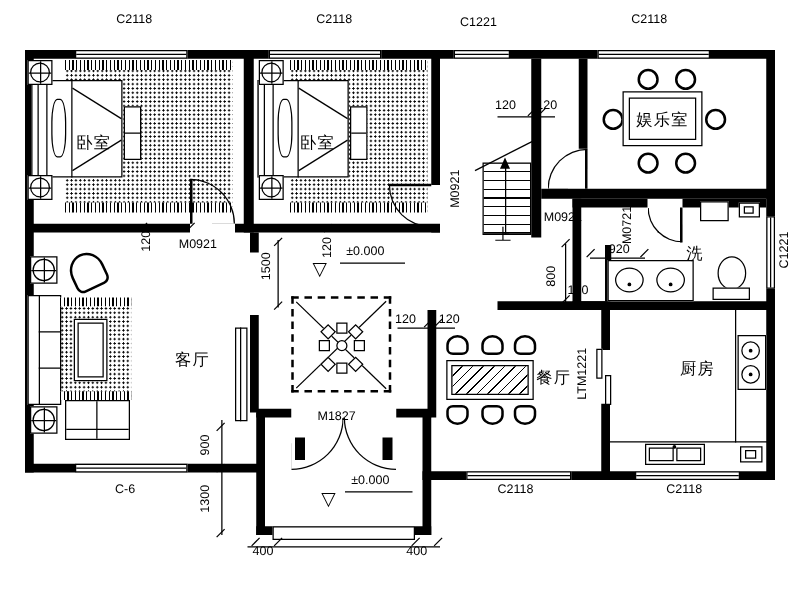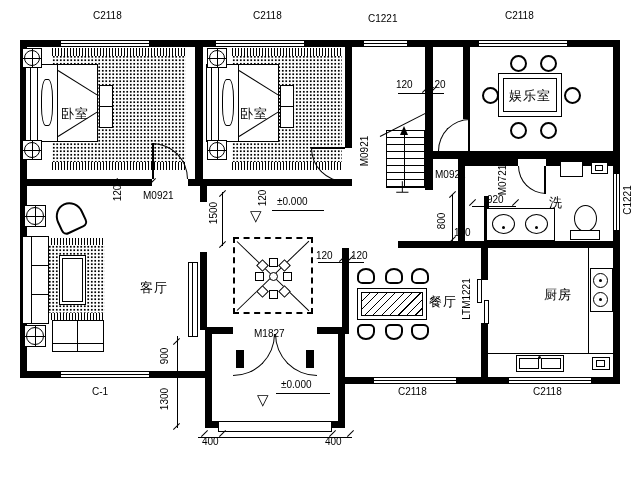--- a/index.html
+++ b/index.html
@@ -285,20 +285,20 @@
   <span class="lbl" style="left:316px;top:251px">120</span>
   <span class="lbl" style="left:351px;top:251px">120</span>
   <span class="lbl room" style="left:140px;top:281px">客厅</span>
   <span class="lbl room" style="left:429px;top:295px">餐厅</span>
   <span class="lbl rot" style="left:444px;top:294px;width:46px">LTM1221</span>
   <span class="lbl room" style="left:544px;top:288px">厨房</span>
   <span class="lbl" style="left:254px;top:329px">M1827</span>
   <span class="lbl" style="left:281px;top:380px">±0.000</span>
   <span class="lbl rot" style="left:155px;top:351px;width:20px">900</span>
   <span class="lbl rot" style="left:152px;top:394px;width:26px">1300</span>
-  <span class="lbl" style="left:92px;top:387px">C-1</span>
+  <span class="lbl" style="left:92px;top:387px">C-6</span>
   <span class="lbl" style="left:398px;top:387px">C2118</span>
   <span class="lbl" style="left:533px;top:387px">C2118</span>
   <span class="lbl" style="left:202px;top:437px">400</span>
   <span class="lbl" style="left:325px;top:437px">400</span>
 
 
 </div>
 
 </body></html>

